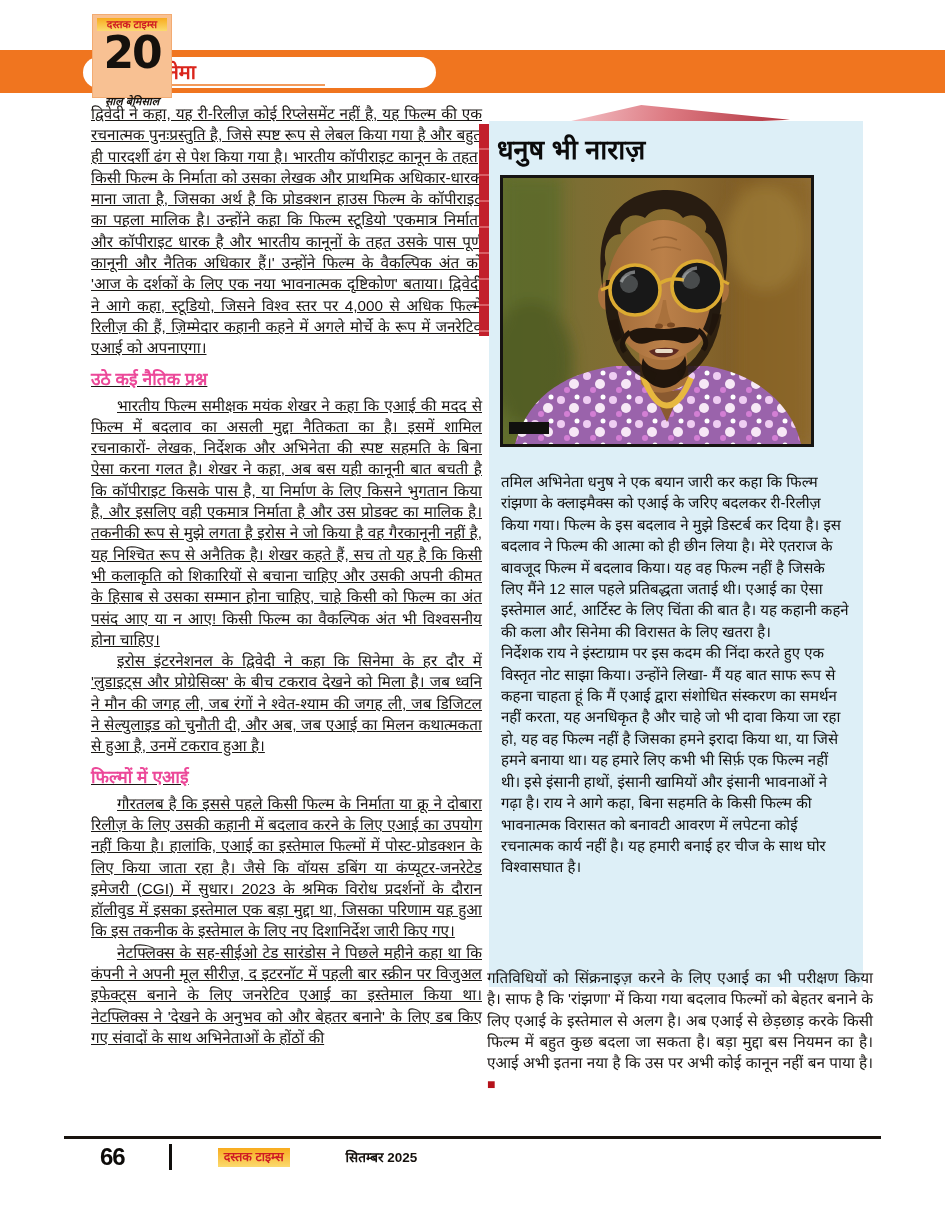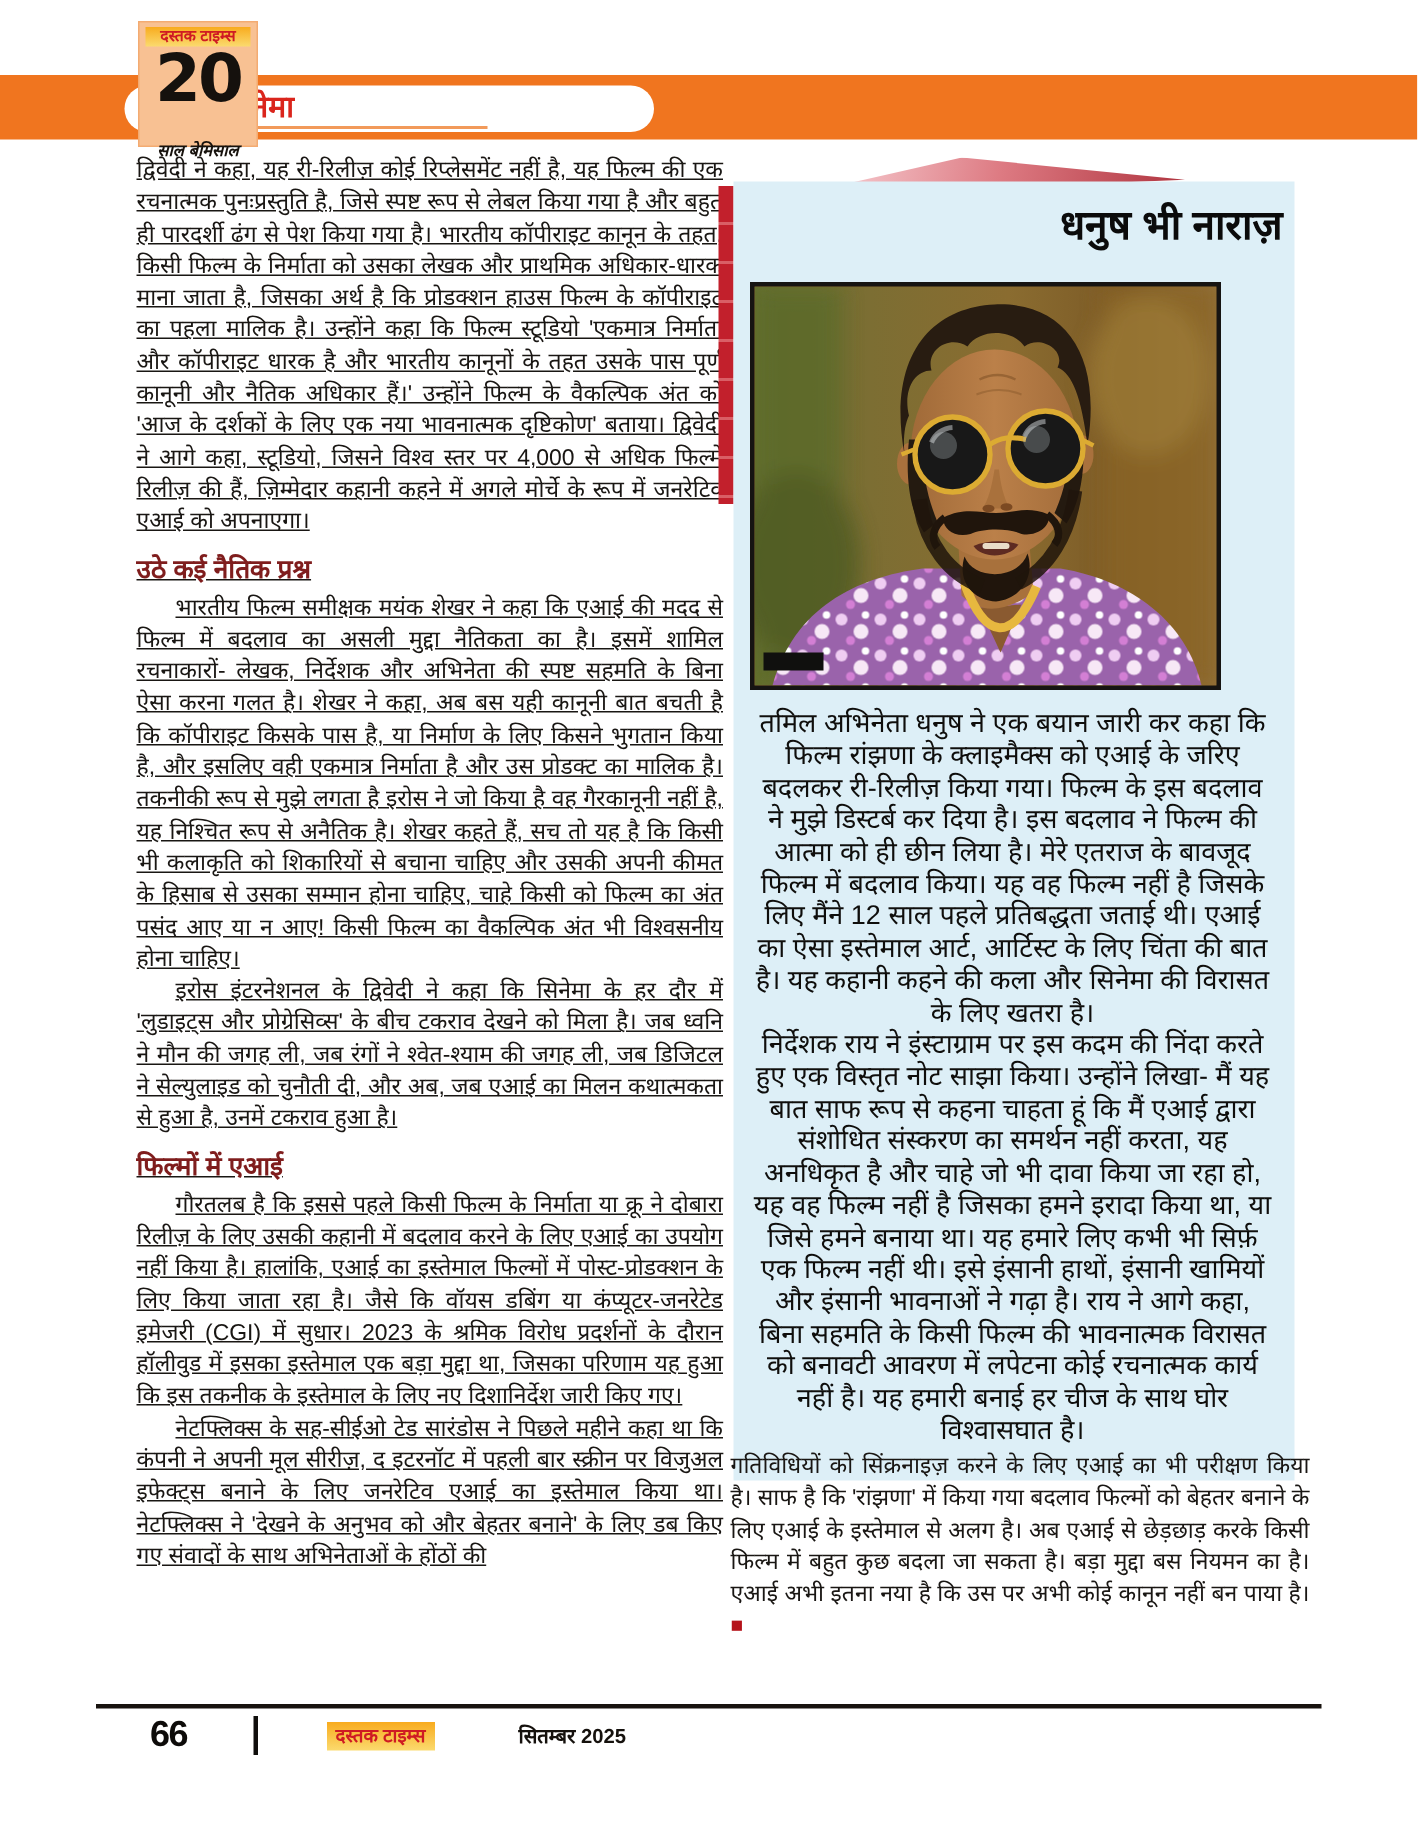--- a/index.html
+++ b/index.html
@@ -28,49 +28,49 @@
   }
   .logo-tag{font-size:11px;font-weight:bold;color:#17120d;line-height:13px;margin-top:20px;white-space:nowrap;font-style:italic;}
 
   
   .col-left{
     position:absolute;left:91px;top:103px;width:391px;
     font-size:15.3px;line-height:21.3px;text-align:justify;text-decoration:underline;
   }
   .col-left p{margin:0;}
   .col-left p.ind{text-indent:26px;}
-  .col-left h3{font-size:17.5px;line-height:22px;margin:9px 0 5px 0;color:#7f1d1d;}
+  .col-left h3{font-size:17.5px;line-height:22px;margin:9px 0 5px 0;color:#ec4899;}
 
   .endpara{
     position:absolute;left:487px;top:967px;width:386px;margin:0;
     font-size:15.3px;line-height:21.3px;text-align:justify;
   }
   .endsq{color:#b5121a;font-size:14px;}
 
   
   .bluebox{position:absolute;left:489px;top:121px;width:374px;height:866px;background:#ddeff7;}
   .ribbon{
     position:absolute;left:568px;top:105px;width:222px;height:19px;
     clip-path:polygon(0% 88%,33% 0%,100% 78%,55% 100%);
     background:linear-gradient(100deg,#f4c3c8 0%,#dd7a82 45%,#b03540 100%);
   }
   .filmstrip{
     position:absolute;left:479px;top:124px;width:10px;height:212px;
     background:repeating-linear-gradient(180deg,#c2202c 0px,#c2202c 24px,#d95f66 24px,#d95f66 26px);
   }
   .bluebox h2{
-    text-align:right;font-size:27px;line-height:32px;margin:13px 8px 22px 8px;color:#0b0b0b;
+    text-align:left;font-size:27px;line-height:32px;margin:13px 8px 9px 8px;color:#0b0b0b;
     font-weight:bold;
   }
   .photo{
     margin:0 0 0 11px;width:308px;height:266px;border:3px solid #161412;
     background:#7a5a28;overflow:hidden;
   }
   .photo svg{display:block;}
-  .boxtext{padding:12px 14px 0 12px;font-size:18px;line-height:21.4px;color:#0f0e0c;text-align:center;}
+  .boxtext{padding:24px 14px 0 12px;font-size:15px;line-height:21.4px;color:#0f0e0c;}
   .boxtext p{margin:0;}
 
   
   .footline{position:absolute;left:64px;top:1136px;width:817px;height:3px;background:#18130f;}
   .footer{position:absolute;left:100px;top:1143px;height:28px;display:flex;align-items:center;gap:38px;}
   .pageno{font-size:24px;font-weight:800;color:#0d0b09;letter-spacing:-1px;}
   .fdiv{width:3px;height:26px;background:#100e0c;margin:0 8px 0 6px;}
   .flogo{
     background:linear-gradient(180deg,#f8ab1e,#fbda6e);color:#cf1b23;font-weight:bold;
     font-size:12.5px;padding:2px 6px;line-height:15px;white-space:nowrap;

